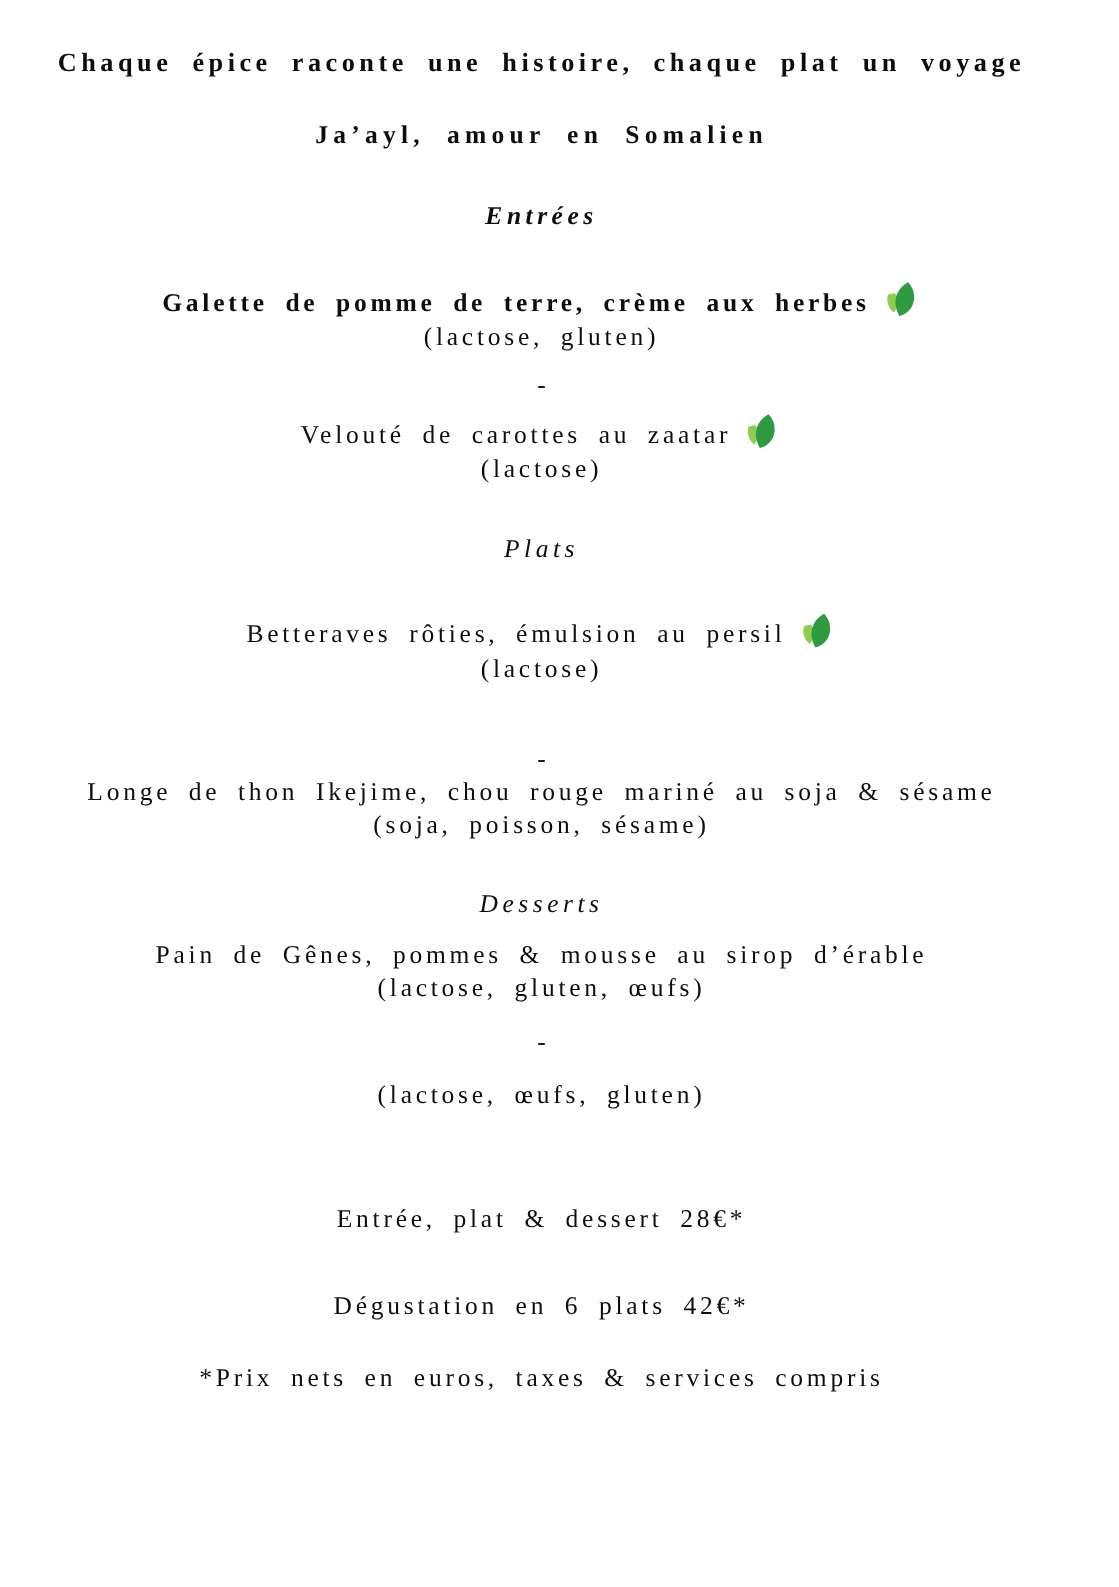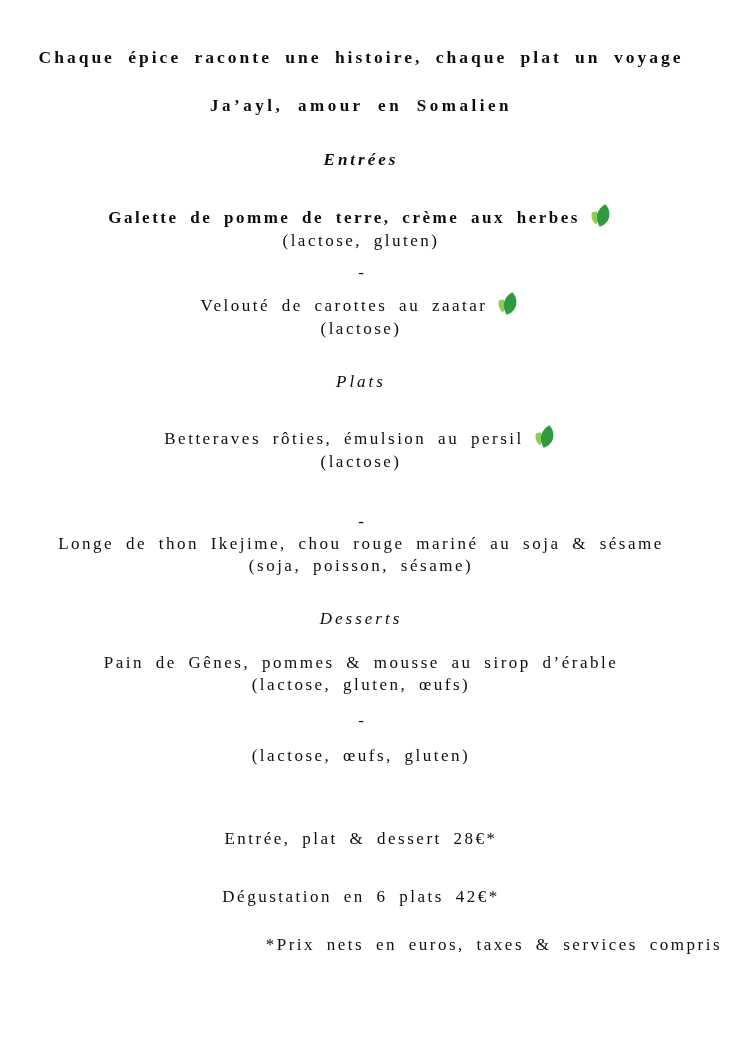--- a/index.html
+++ b/index.html
@@ -7,21 +7,21 @@
   body {
     width: 746px;
     height: 1058px;
     font-family: "Liberation Serif", "DejaVu Serif", serif;
     color: #0d0d0d;
     overflow: hidden;
   }
   .menu {
     width: 722px;
     height: 1058px;
-    padding-top: 46px;
+    padding-top: 30px;
     text-align: center;
   }
   .line {
     line-height: 22px;
     font-size: 17px;
     letter-spacing: 2.5px;
     word-spacing: 5px;
     white-space: nowrap;
   }
   .tagline {
@@ -47,22 +47,22 @@
     width: 27px;
     height: 27px;
     vertical-align: -7px;
     margin-left: 7px;
   }
   
   .mt-32 { margin-top: 32px; font-weight: bold; }
   .mt-31 { margin-top: 31px; }
   .mt-38 { margin-top: 38px; }
   .mt-28 { margin-top: 36px; }
-  .mt-26 { margin-top: 26px; text-align: right; }
-  .mt-22 { margin-top: 22px; font-family: Liberation Serif, serif; }
+  .mt-26 { margin-top: 26px; }
+  .mt-22 { margin-top: 12px; font-family: Liberation Serif, serif; }
   .mt-14 { margin-top: 14px; }
   .mt-13 { margin-top: 13px; }
   .mt-11 { margin-top: 11px; }
   .mt-10 { margin-top: 10px; }
   .mt-7  { margin-top: 7px; }
   .mt-61 { margin-top: 61px; }
   .mt-0  { margin-top: 0; }
 </style>
 </head>
 <body>

